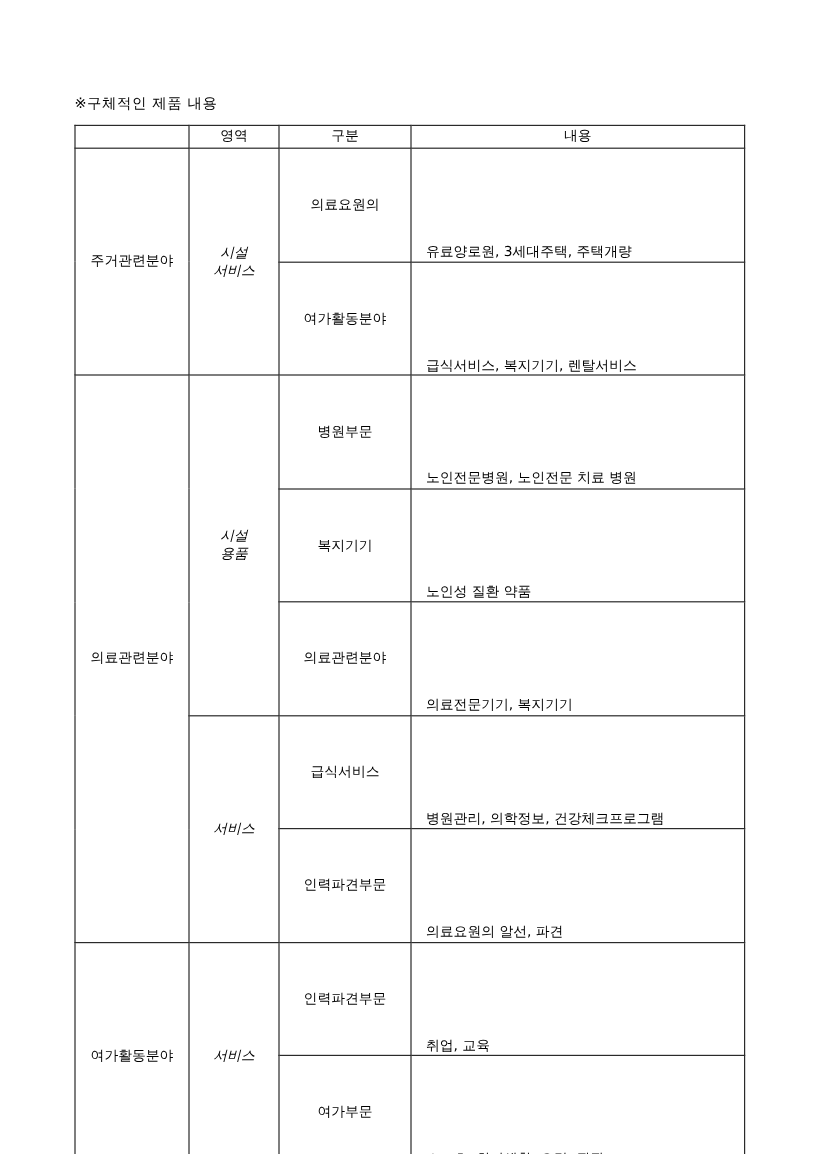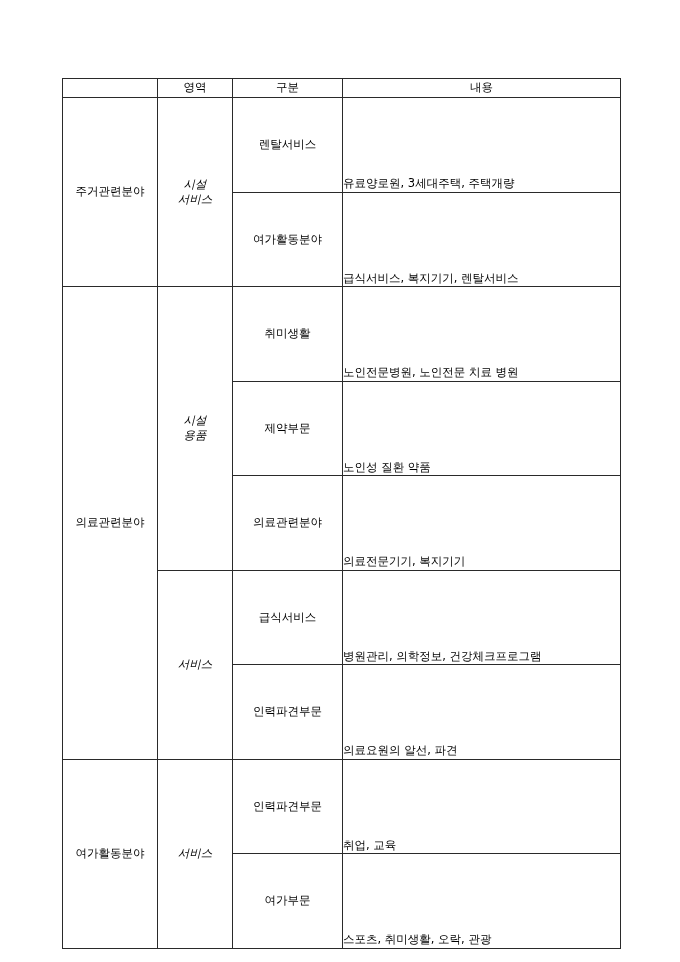--- a/index.html
+++ b/index.html
@@ -16,28 +16,29 @@
     border:1px solid #2a2a2a; font-size:11.5px; font-weight:normal;
     padding:1px 4px; vertical-align:middle; text-align:center;
     overflow:hidden; line-height:1.35;
   }
   
   .products { width:558px; }
   .products thead tr { height:19px; }
   .products tbody tr { height:19px; }
   .products td.cat { font-size:11.5px;text-align:center; }
   .products td.area { white-space:pre-line;font-style:italic; }
-  .products td.content { text-align:left; padding-left:0; }
+  .products td.content { text-align:left; padding-left:12px; }
 </style>
 </head>
 <body>
 
 <div class="page">
   <div class="content">
 
+    <div class="sec-title">※구체적인 제품 내용</div>
 
     <table class="products">
       <colgroup>
           <col style="width:95px">
           <col style="width:75px">
           <col style="width:110px">
           <col style="width:278px">
         </colgroup>
       <thead>
         <tr>
@@ -46,37 +47,37 @@
           <th>구분</th>
           <th>내용</th>
         </tr>
       </thead>
       <tbody>
 
         <tr>
           <td class="cat" rowspan="2">주거관련분야</td>
           <td class="area" rowspan="2">시설
 서비스</td>
-          <td class="div">렌탈서비스</td>
+          <td class="div">의료요원의</td>
           <td class="content">유료양로원, 3세대주택, 주택개량</td>
         </tr>
         <tr>
           <td class="div">여가활동분야</td>
           <td class="content">급식서비스, 복지기기, 렌탈서비스</td>
         </tr>
 
         <tr>
           <td class="cat" rowspan="5">의료관련분야</td>
           <td class="area" rowspan="3">시설
 용품</td>
-          <td class="div">취미생활</td>
+          <td class="div">병원부문</td>
           <td class="content">노인전문병원, 노인전문 치료 병원</td>
         </tr>
         <tr>
-          <td class="div">제약부문</td>
+          <td class="div">복지기기</td>
           <td class="content">노인성 질환 약품</td>
         </tr>
         <tr>
           <td class="div">의료관련분야</td>
           <td class="content">의료전문기기, 복지기기</td>
         </tr>
         <tr>
           <td class="area" rowspan="2">서비스</td>
           <td class="div">급식서비스</td>
           <td class="content">병원관리, 의학정보, 건강체크프로그램</td>

